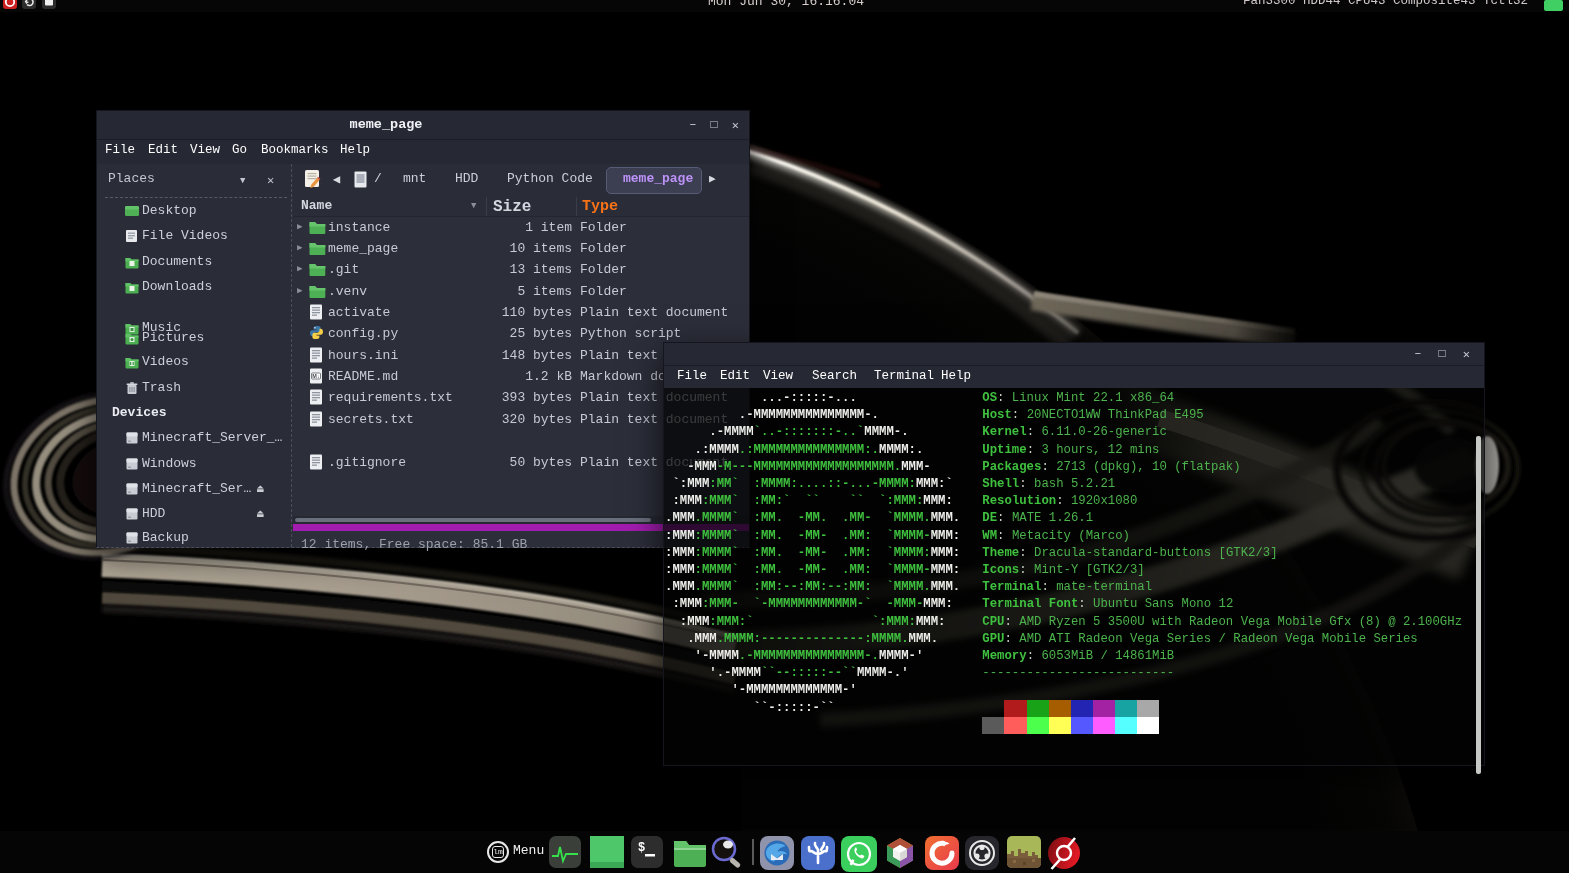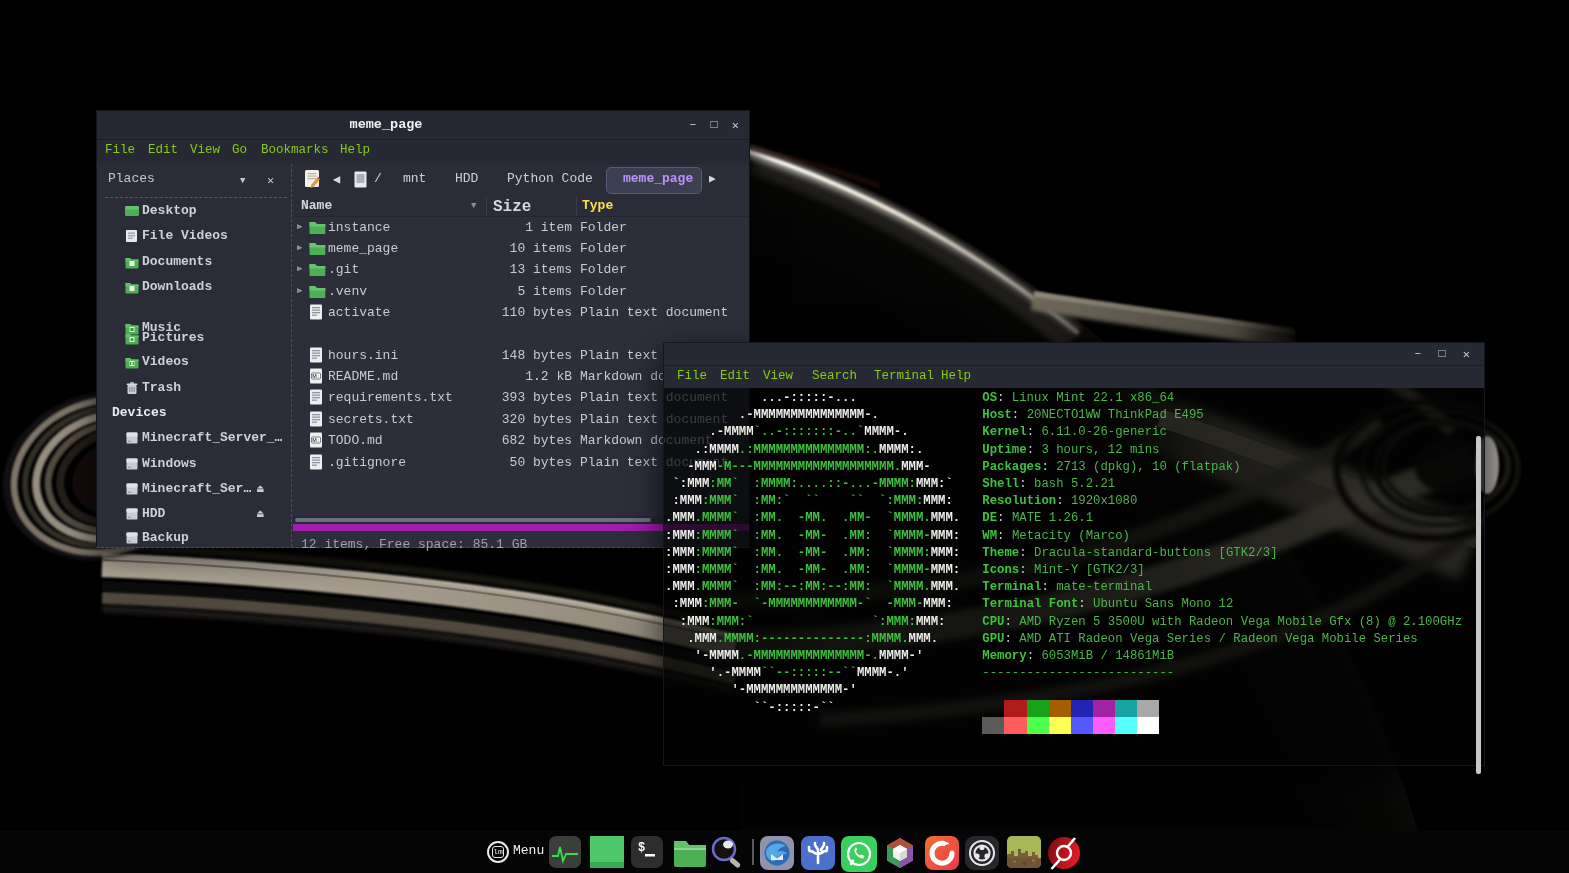--- a/index.html
+++ b/index.html
@@ -7,28 +7,28 @@
     font-family:"Liberation Mono",monospace;}
   .abs{position:absolute;}
   #toppanel{left:0;top:0;width:1569px;height:12px;background:#060606;overflow:hidden;z-index:50;}
   .tpico{position:absolute;top:-5px;width:14px;height:14px;border-radius:3px;}
   #clock{position:absolute;top:-6px;left:708px;font-size:13px;color:#d6cccc;}
   #sensors{position:absolute;top:-6px;left:1243px;font-size:12.5px;color:#d2caca;}
   .window{position:absolute;border:1px solid #15161d;box-shadow:0 10px 30px rgba(0,0,0,0.65);}
   .titlebar{position:relative;height:28px;background:#262834;border-bottom:1px solid #1b1c25;}
   .title{position:absolute;top:6px;width:100%;text-align:center;font-weight:bold;font-size:13.5px;color:#f0f1f5;}
   .wbtns{position:absolute;top:0;right:10px;height:100%;display:flex;align-items:center;gap:14px;color:#c8cad2;font-size:12px;}
-  .menubar{height:24px;background:#262834;color:#84cc16;font-size:12.5px;}
+  .menubar{height:24px;background:#262834;color:#ffffff;font-size:12.5px;}
   .menubar span{position:absolute;top:3px;}
   #fm{left:96px;top:110px;width:652px;height:436px;background:#2c2e3a;z-index:20;border-bottom:1px dashed #4a4d5c;}
   #fm-side{position:absolute;left:0;top:53px;bottom:0;width:195px;background:#2a2c38;border-right:1px dashed #4a4d5c;box-sizing:border-box;}
   #fm-main{position:absolute;left:196px;top:53px;right:0;bottom:0;background:#2c2e3a;}
   .srow{position:absolute;left:0;width:100%;height:22px;color:#ccd0d9;font-size:13px;line-height:22px;}
   .srow .sic{position:absolute;left:28px;top:4px;}
-  .srow .stx{position:absolute;left:45px;white-space:nowrap;font-weight:bold;}
+  .srow .stx{position:absolute;left:45px;white-space:nowrap;}
   .flist-row{position:absolute;font-size:13px;color:#c6cad3;height:21px;line-height:21px;white-space:nowrap;}
   #term{left:663px;top:342px;width:820px;height:422px;z-index:30;background:transparent;box-shadow:0 12px 34px rgba(0,0,0,0.7);}
   #term-body{position:absolute;left:0;top:45px;right:0;bottom:0;background:rgba(2,3,2,0.72);}
   #neo{position:absolute;left:1px;top:2px;margin:0;font-family:"Liberation Mono",monospace;font-size:12.3px;line-height:17.2px;white-space:pre;color:#e9e9e4;}
   .g{color:#3fc03f;font-weight:bold;}
   .v{color:#4db34d;}
   .c{color:#c8cfc4;}
   .w{color:#eeeeea;font-weight:bold;}
   .pb{display:inline-block;width:22.1px;height:17.2px;vertical-align:top;}
   #tscroll{position:absolute;right:3px;top:48px;width:5px;height:338px;background:#c6c8c6;border-radius:2px;}
@@ -151,20 +151,35 @@
   <ellipse cx="105" cy="474" rx="99" ry="80" stroke="#241c24" stroke-width="4" fill="none" filter="url(#b2)"></ellipse>
   <ellipse cx="107" cy="475" rx="93" ry="75" stroke="#877e70" stroke-width="7" fill="none" filter="url(#b1)"></ellipse>
   <ellipse cx="110" cy="476" rx="85" ry="68" stroke="#39342c" stroke-width="6" fill="none" filter="url(#b1)"></ellipse>
   <ellipse cx="113" cy="477" rx="77" ry="61" stroke="#a29a89" stroke-width="8" fill="none" filter="url(#b1)"></ellipse>
   <ellipse cx="116" cy="478" rx="68" ry="53" stroke="#5a5347" stroke-width="7" fill="none" filter="url(#b1)"></ellipse>
   <ellipse cx="119" cy="479" rx="59" ry="45" stroke="#27231e" stroke-width="8" fill="none" filter="url(#b1)"></ellipse>
   <ellipse cx="122" cy="480" rx="50" ry="38" fill="#131110" filter="url(#b1)"></ellipse>
  </g>
 </g>
 </svg>
+  <div id="toppanel" class="abs">
+      <div class="tpico" style="left:3px;background:#cc2020"><svg width="14" height="14">
+          <circle cx="7" cy="7" r="4.2" fill="none" stroke="#fff" stroke-width="1.8"></circle>
+        </svg></div>
+      <div class="tpico" style="left:22px;background:#2c2c2c"><svg width="14" height="14">
+          <path d="M4 7 a3.5 3.5 0 1 1 1 2.5" fill="none" stroke="#e8e8e8" stroke-width="1.6"></path>
+          <path d="M3.2 6 l1.2 2 2-1.2" fill="none" stroke="#e8e8e8" stroke-width="1.3"></path>
+        </svg></div>
+      <div class="tpico" style="left:42px;background:#2c2c2c"><svg width="14" height="14">
+          <rect x="3" y="3.5" width="8" height="7" rx="1" fill="#f0f0f0"></rect>
+        </svg></div>
+      <div id="clock">Mon Jun 30, 16:16:04</div>
+      <div id="sensors">Fan3300 HDD44 CPU43 Composite43 Tctl32</div>
+      <div style="position:absolute;left:1544px;top:0px;width:19px;height:11px;background:#3fcf63;border-radius:2px"></div>
+    </div>
   <div id="fm" class="window">
     <div class="titlebar">
       <div class="title" style="width:578px">meme_page</div>
       <div class="wbtns">
           <span>–</span>
           <span>□</span>
           <span>✕</span>
         </div>
     </div>
     <div class="menubar" style="position:relative">
@@ -319,21 +334,21 @@
           <span style="position:absolute;left:313px;top:3px;width:94px;height:25px;background:#3c3e52;border:1px solid #565b76;border-radius:5px"></span>
           <span style="position:absolute;left:330px;top:7px;color:#bd93f9;font-weight:bold;font-size:13px">meme_page</span>
           <span style="position:absolute;left:416px;top:8px;color:#d8dae0;font-size:11px">▶</span>
         </div>
         <div style="position:absolute;top:33px;left:0;right:0;height:19px;background:#2a2c38;border-bottom:1px solid #232530">
           <span style="position:absolute;left:8px;top:1px;color:#d3d6dd;font-size:13px;font-weight:bold">Name</span>
           <span style="position:absolute;left:178px;top:4px;color:#8a8f9a;font-size:9px">▼</span>
           <span style="position:absolute;left:193px;top:0;bottom:0;border-left:1px solid #3a3d4a"></span>
           <span style="position:absolute;left:200px;top:1px;color:#d3d6dd;font-size:16px;font-weight:bold">Size</span>
           <span style="position:absolute;left:283px;top:0;bottom:0;border-left:1px solid #3a3d4a"></span>
-          <span style="position:absolute;left:289px;top:1px;color:#fde047;font-size:13px;font-weight:bold">Type</span>
+          <span style="position:absolute;left:289px;top:1px;color:#f97316;font-size:15px;font-weight:bold">Type</span>
         </div>
         <div class="flist-row" style="top:52.5px;left:0;width:100%">
           <span style="position:absolute;left:4px;top:0;color:#8a8f9a;font-size:9px">▶</span>
           <span style="position:absolute;left:16px;top:2px"><svg width="17" height="15">
               <path d="M0.5 3 h5.5 l1.8 2 h8.5 v9 a1 1 0 0 1 -1 1 h-13.8 a1 1 0 0 1 -1 -1 Z" fill="#4db055"></path>
               <path d="M0.5 3 h5.5 l1.8 2 h8.5 v2.4 h-15.8 Z" fill="#66c46c"></path>
             </svg></span>
           <span style="position:absolute;left:35px">instance</span>
           <span style="position:absolute;left:129px;width:150px;text-align:right">1 item</span>
           <span style="position:absolute;left:287px">Folder</span>
@@ -373,20 +388,30 @@
               <rect x="1" y="0.5" width="12" height="15" rx="1" fill="#eceef1"></rect>
               <rect x="3" y="3" width="8" height="1.3" fill="#8f959f"></rect>
               <rect x="3" y="5.5" width="8" height="1.3" fill="#8f959f"></rect>
               <rect x="3" y="8" width="8" height="1.3" fill="#8f959f"></rect>
               <rect x="3" y="10.5" width="5" height="1.3" fill="#8f959f"></rect>
             </svg></span>
           <span style="position:absolute;left:35px">activate</span>
           <span style="position:absolute;left:129px;width:150px;text-align:right">110 bytes</span>
           <span style="position:absolute;left:287px">Plain text document</span>
         </div>
+<div class="flist-row" style="top:159.3px;left:0;width:100%">
+          <span style="position:absolute;left:16px;top:2px"><svg width="15" height="15">
+              <path d="M7.5 1 c-2.4 0 -2.9 1 -2.9 2 v1.6 h3 v0.7 H3.2 c-1.2 0-2.2 0.8-2.2 2.9 0 2.1 1 3 2.2 3 h1.3 V9.4 c0-1.2 1-2.2 2.2-2.2 h3 c1 0 1.9-0.9 1.9-2 V3 c0-1-0.8-2-2-2 Z" fill="#3b78a8"></path>
+              <path d="M7.5 14 c2.4 0 2.9-1 2.9-2 v-1.6 h-3 v-0.7 h4.4 c1.2 0 2.2-0.8 2.2-2.9 0-2.1-1-3-2.2-3 h-1.3 v1.8 c0 1.2-1 2.2-2.2 2.2 h-3 c-1 0-1.9 0.9-1.9 2 v2.2 c0 1 0.8 2 2 2 Z" fill="#f7cf46"></path>
+              <circle cx="5.9" cy="2.8" r="0.7" fill="#eef"></circle>
+            </svg></span>
+          <span style="position:absolute;left:35px">config.py</span>
+          <span style="position:absolute;left:129px;width:150px;text-align:right">25 bytes</span>
+          <span style="position:absolute;left:287px">Python script</span>
+        </div>
 <div class="flist-row" style="top:180.7px;left:0;width:100%">
           <span style="position:absolute;left:16px;top:2px"><svg width="14" height="16">
               <rect x="1" y="0.5" width="12" height="15" rx="1" fill="#eceef1"></rect>
               <rect x="3" y="3" width="8" height="1.3" fill="#8f959f"></rect>
               <rect x="3" y="5.5" width="8" height="1.3" fill="#8f959f"></rect>
               <rect x="3" y="8" width="8" height="1.3" fill="#8f959f"></rect>
               <rect x="3" y="10.5" width="5" height="1.3" fill="#8f959f"></rect>
             </svg></span>
           <span style="position:absolute;left:35px">hours.ini</span>
           <span style="position:absolute;left:129px;width:150px;text-align:right">148 bytes</span>
@@ -418,30 +443,20 @@
           <span style="position:absolute;left:16px;top:2px"><svg width="14" height="16">
               <rect x="1" y="0.5" width="12" height="15" rx="1" fill="#eceef1"></rect>
               <rect x="3" y="3" width="8" height="1.3" fill="#8f959f"></rect>
               <rect x="3" y="5.5" width="8" height="1.3" fill="#8f959f"></rect>
               <rect x="3" y="8" width="8" height="1.3" fill="#8f959f"></rect>
               <rect x="3" y="10.5" width="5" height="1.3" fill="#8f959f"></rect>
             </svg></span>
           <span style="position:absolute;left:35px">secrets.txt</span>
           <span style="position:absolute;left:129px;width:150px;text-align:right">320 bytes</span>
           <span style="position:absolute;left:287px">Plain text document</span>
-        </div>
-<div class="flist-row" style="top:266.1px;left:0;width:100%">
-          <span style="position:absolute;left:16px;top:2px"><svg width="14" height="16">
-              <rect x="1" y="0.5" width="12" height="15" rx="1" fill="#eceef1"></rect>
-              <rect x="2.5" y="5" width="9" height="6" rx="1" fill="#fff" stroke="#5a6069" stroke-width="0.8"></rect>
-              <text x="7" y="9.8" font-size="5.5" font-weight="bold" fill="#454b54" text-anchor="middle" font-family="Liberation Sans">M↓</text>
-            </svg></span>
-          <span style="position:absolute;left:35px">TODO.md</span>
-          <span style="position:absolute;left:129px;width:150px;text-align:right">682 bytes</span>
-          <span style="position:absolute;left:287px">Markdown document</span>
         </div>
 <div class="flist-row" style="top:287.5px;left:0;width:100%">
           <span style="position:absolute;left:16px;top:2px"><svg width="14" height="16">
               <rect x="1" y="0.5" width="12" height="15" rx="1" fill="#eceef1"></rect>
               <rect x="3" y="3" width="8" height="1.3" fill="#8f959f"></rect>
               <rect x="3" y="5.5" width="8" height="1.3" fill="#8f959f"></rect>
               <rect x="3" y="8" width="8" height="1.3" fill="#8f959f"></rect>
               <rect x="3" y="10.5" width="5" height="1.3" fill="#8f959f"></rect>
             </svg></span>
           <span style="position:absolute;left:35px">.gitignore</span>

